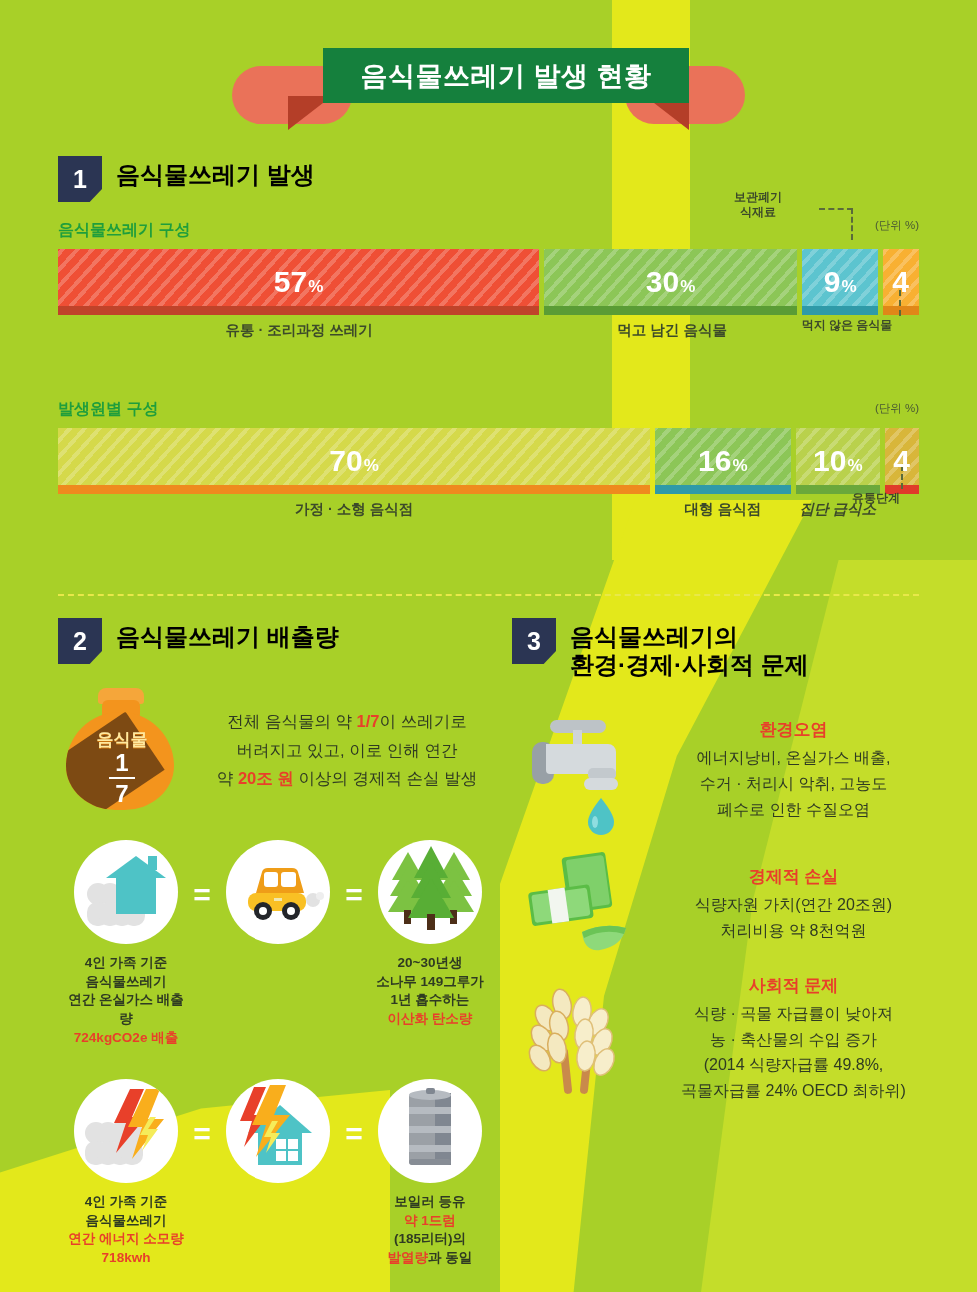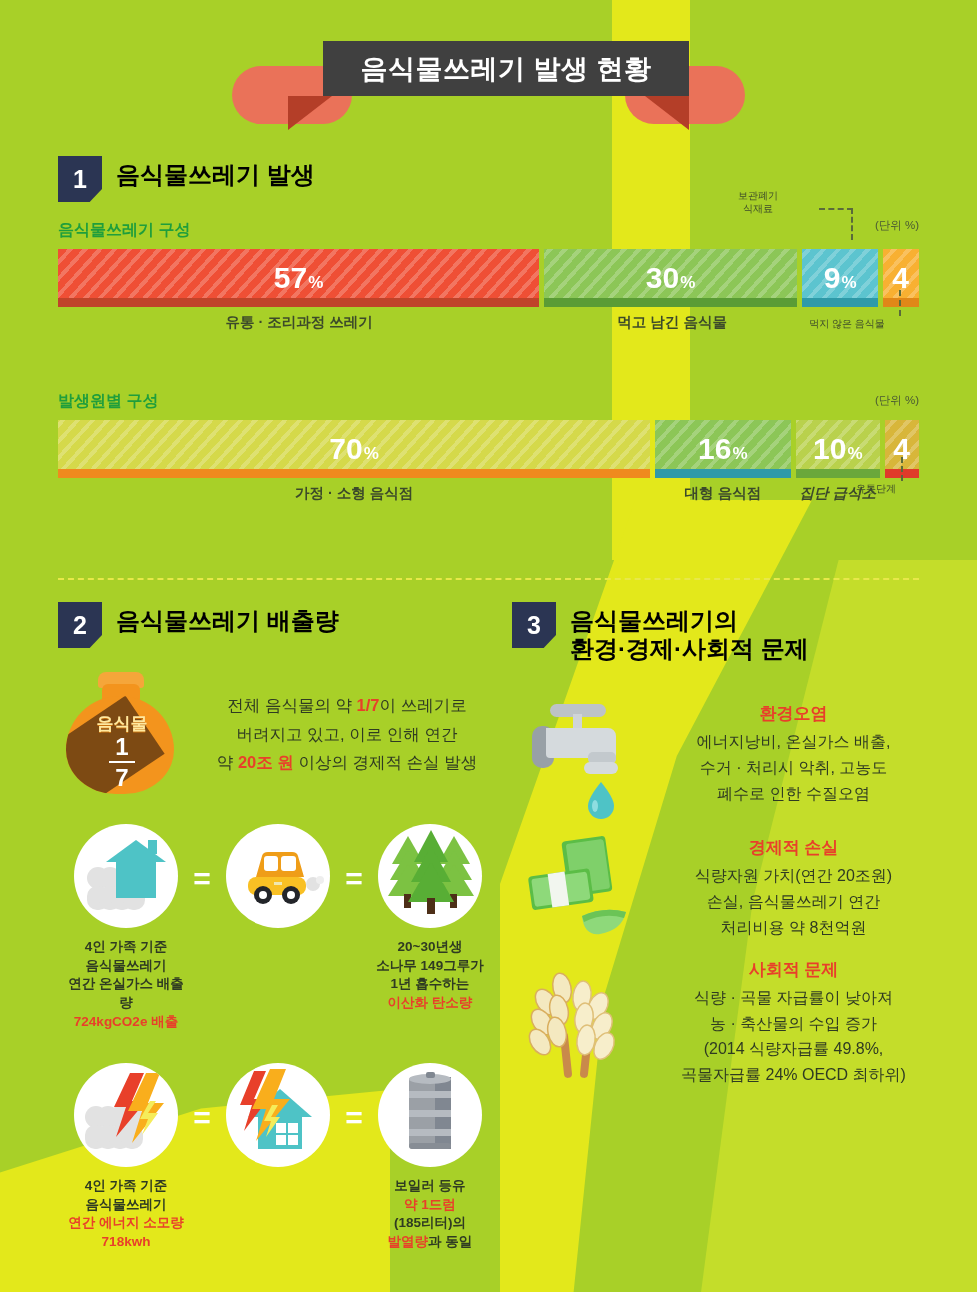--- a/index.html
+++ b/index.html
@@ -39,57 +39,57 @@
     background: #ea7259; border-radius: 29px;
   }
   .ribbon-left { left: 232px; }
   .ribbon-right { right: 232px; }
   .ribbon-fold-l, .ribbon-fold-r {
     position: absolute; top: 96px; width: 44px; height: 34px; background: #b43e28;
   }
   .ribbon-fold-l { left: 288px; clip-path: polygon(0 0, 100% 0, 0 100%); }
   .ribbon-fold-r { right: 288px; clip-path: polygon(0 0, 100% 0, 100% 100%); }
   .banner {
-    position: absolute; left: 288px; right: 288px; top: 41px; height: 55px;
-    background: #404040; display: flex; align-items: center; justify-content: center; margin-left: 35px;
+    position: absolute; left: 288px; right: 288px; top: 48px; height: 55px;
+    background: #15803d; display: flex; align-items: center; justify-content: center; margin-left: 35px;
   }
   .banner-text {
     color: #ffffff; font-size: 27px; font-weight: bold; letter-spacing: .5px;
   }
 
   
   .sec-head { display: flex; align-items: flex-start; gap: 14px; }
   .sec-num {
     width: 44px; height: 46px; background: #2b3553; color: #fff;
     font-size: 25px; font-weight: bold; display: flex; align-items: center;
     justify-content: center;
     clip-path: polygon(0 0, 100% 0, 100% 72%, 72% 100%, 0 100%);
     position: relative;
   }
   .sec-title { font-size: 24px; font-weight: bold; color: #000000; line-height: 1.18; padding-top: 5px; }
   .sub-title { font-size: 16px; font-weight: bold; color: #1f9e3c; margin-bottom: 8px; }
-  .bar-row { display: flex; gap: 5px; height: 58px; }
+  .bar-row { display: flex; gap: 5px; height: 66px; }
   .seg { position: relative; display: flex; align-items: center; justify-content: center; }
   .seg .stripes {
     position: absolute; inset: 0;
     background-image: repeating-linear-gradient(-48deg, rgba(255,255,255,.22) 0 4px, rgba(255,255,255,0) 4px 11px);
   }
   .seg .val {
     position: relative; color: #fff; font-weight: bold; font-size: 30px; line-height: 1;
     z-index: 2; display: flex; align-items: baseline;
   }
   .seg .val .pct { font-size: 17px; margin-left: 1px; }
   .seg .foot { position: absolute; left: 0; right: 0; bottom: 0; height: 9px; }
   .cap-row { position: relative; height: 26px; }
   .cap {
     position: absolute; top: 6px; font-size: 14.5px; color: #3c4a2a; font-weight: bold;
     text-align: center; transform: translateX(-50%);
   }
   .unit { font-size: 11.5px; color: #4a5a33; position: absolute; right: 0; }
-  .callout { position: absolute; font-size: 10px; color: #3c4a2a; font-weight: normal;
+  .callout { position: absolute; font-size: 12px; color: #3c4a2a; font-weight: bold;
     text-align: center; line-height: 1.25; }
   .dash-v { position: absolute; border-left: 2px dashed #5a6b3a; }
   .dash-h { position: absolute; border-top: 2px dashed #5a6b3a; }
 
   .divider {
     border-top: 2px dashed #e8e84a; margin: 0 58px;
   }
 
   
   .bag-row { display: flex; align-items: center; gap: 10px; }
@@ -484,21 +484,20 @@
        <rect x="21" y="49" width="56" height="28" rx="3" fill="#8ed97a"></rect>
        <rect x="38" y="46" width="17" height="34" fill="#f2f6ef"></rect>
      </g>
      <path d="M70 92 q22 -10 44 -4 q-4 18 -26 22 q-16 2 -18 -18Z" fill="#8ed97a"></path>
      <path d="M70 92 q22 -10 44 -4 l-2 6 q-20 -6 -40 4Z" fill="#6bc456"></path>
               </svg></div>
             <div class="p-text">
               <div class="p-title">경제적 손실</div>
               <div class="p-body">
                 <div>식량자원 가치(연간 20조원)</div>
-                <div>손실,  음식물쓰레기 연간</div>
                 <div>처리비용 약 8천억원</div>
               </div>
             </div>
           </div>
           <div class="p-block">
             <div class="p-icon"><svg viewBox="0 0 130 130" width="130" height="130">
      <rect x="50" y="74" width="8" height="46" rx="4" fill="#c98a4b" transform="rotate(-6 54 97)"></rect>
      <rect x="70" y="74" width="8" height="46" rx="4" fill="#c98a4b" transform="rotate(6 74 97)"></rect>
      <g fill="#f4e9c0" stroke="#d9ae5e" stroke-width="1.5">
        <ellipse cx="34" cy="44" rx="9" ry="14" transform="rotate(-32 34 44)"></ellipse>

